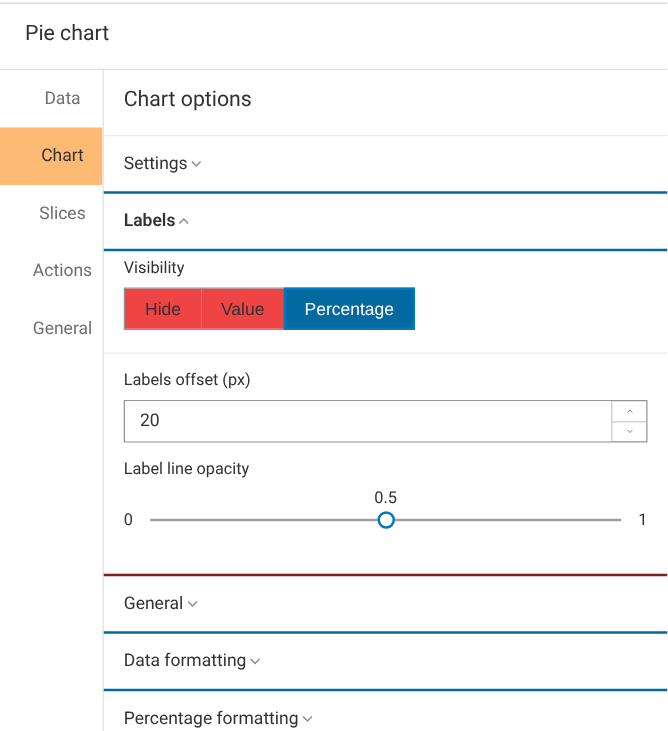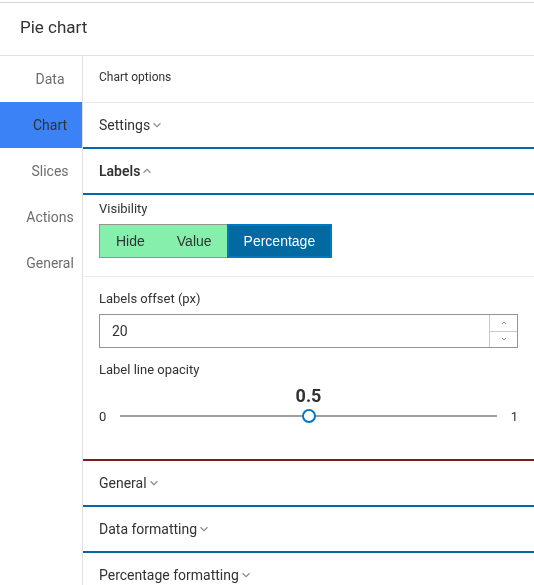--- a/index.html
+++ b/index.html
@@ -32,30 +32,30 @@
     flex-shrink: 0;
     text-align: center;
   }
   .sidebar-item {
     padding: 15px 0 15px 18px;
     font-size: 14px;
     color: #6e6e6e;
     cursor: pointer;
   }
   .sidebar-item.active {
-    background: #3b82f6;
+    background: #fdba74;
     color: #323232;
   }
   .content {
     flex: 1;
     border-left: 1px solid #e0e0e0;
   }
   .content-title {
     padding: 14px 16px 18px 16px;
-    font-size: 12px;
+    font-size: 17px;
     font-weight: 400;
     color: #323232;
     border-bottom: 1px solid #eaeaea;
   }
   .section-row {
     display: flex;
     justify-content: flex-start;
     align-items: center;
     padding: 14px 16px;
     border-bottom: 2px solid #0369a1;
@@ -80,21 +80,21 @@
     margin-bottom: 8px;
   }
   .segmented {
     display: inline-flex;
     border: 1px solid #949494;
   }
   .seg-btn {
     padding: 8px 16px;
     font-size: 14px;
     color: #323232;
-    background: #86efac;
+    background: #ef4444;
     border: none;
     cursor: pointer;
   }
   .seg-btn.selected {
     background: #0369a1;
     color: #ffffff;
     outline: 2px solid #0079c1;
     outline-offset: -1px;
   }
   .divider {
@@ -129,24 +129,23 @@
     cursor: pointer;
     color: #6e6e6e;
   }
   .step-btn:first-child { border-bottom: 1px solid #cacaca; }
   .slider-wrap {
     margin-top: 14px;
   }
   .slider-val-row {
     display: flex;
     justify-content: center;
-    font-size: 18px;
+    font-size: 13px;
     color: #323232;
     margin-bottom: 2px;
-    font-weight: bold;
   }
   .slider-row {
     display: flex;
     align-items: center;
     gap: 14px;
   }
   .slider-row .endlabel {
     font-size: 13px;
     color: #323232;
   }

